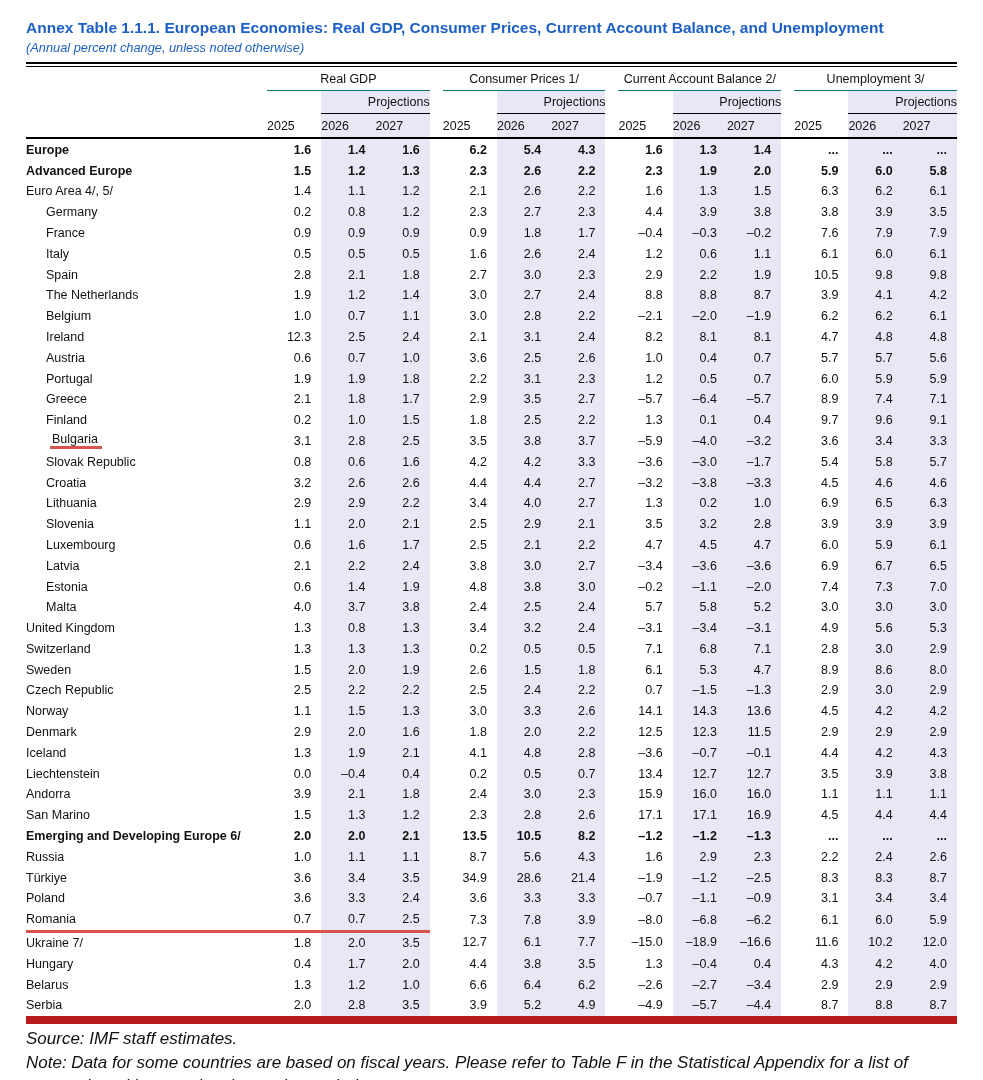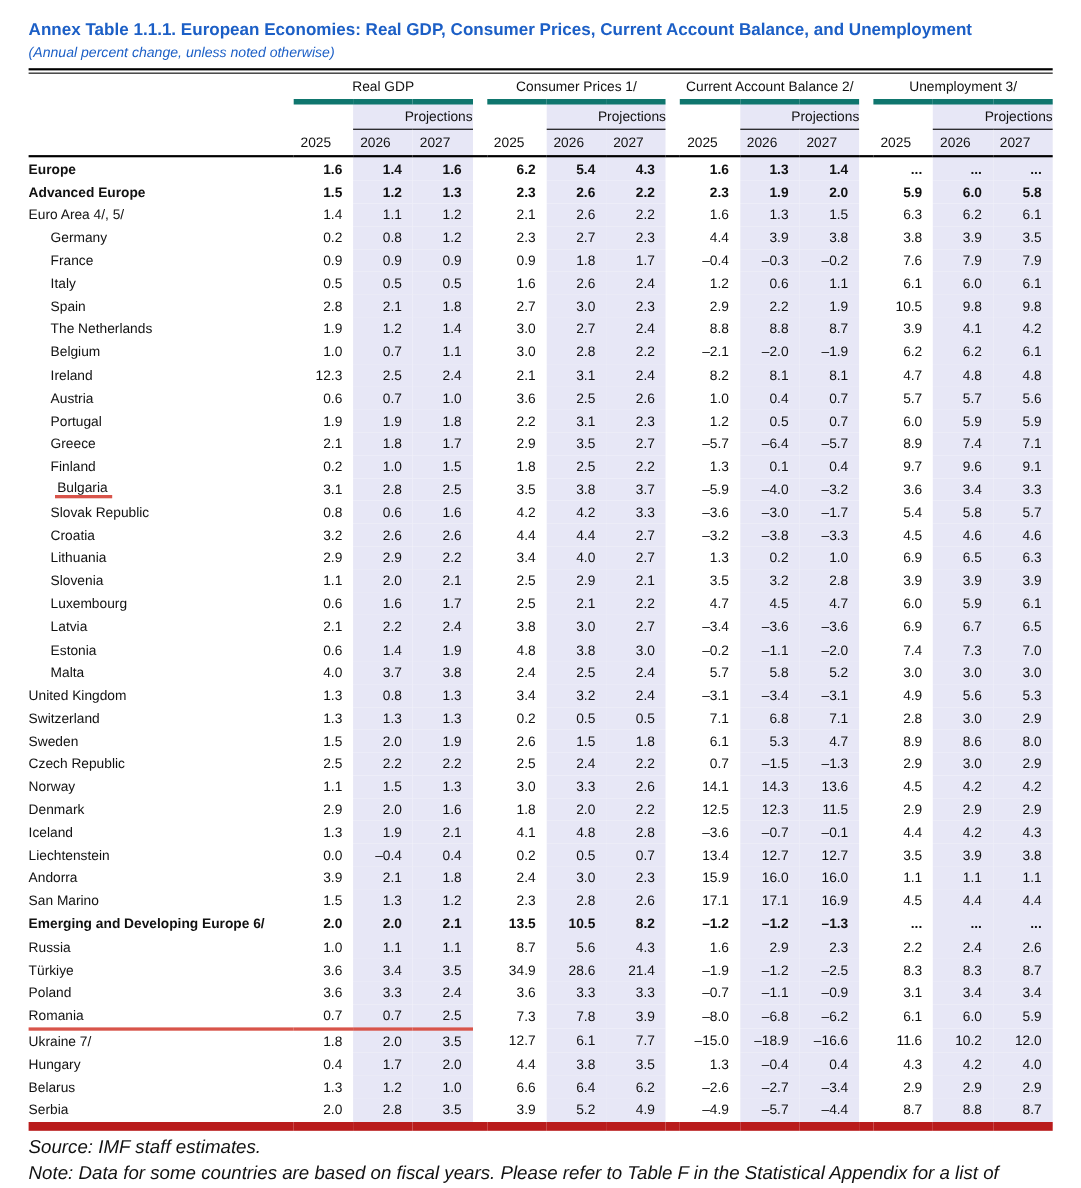--- a/index.html
+++ b/index.html
@@ -30,27 +30,27 @@
   table{
     border-collapse:collapse;table-layout:fixed;width:931px;
     font-size:12.5px;
   }
   col.c-label{width:240px;}
   col.c-num{width:54px;}
   col.c-gap{width:13px;}
   td{padding:0;vertical-align:middle;white-space:nowrap;overflow:visible;}
   
   tr.grp-row td{height:23px;}
-  tr.grp-row td.grp{text-align:center;border-bottom:5px solid #0f766e;font-size:12.5px;}
+  tr.grp-row td.grp{text-align:center;border-bottom:1px solid #0f766e;font-size:12.5px;}
   tr.proj-row td{height:22px;}
   tr.proj-row td.proj{
     text-align:right;border-bottom:1px solid #000;background:var(--band);padding-left:12px;
   }
   tr.year-row td{height:23px;border-bottom:2px solid #000;}
-  tr.year-row td.num{text-align:center;padding-right:14px;}
+  tr.year-row td.num{text-align:left;padding-right:14px;}
   
   tbody td{height:20.8px;}
   tbody td.num{text-align:right;padding-right:10px;}
   td.p{background:var(--band);}
   tbody tr:last-child td{border-bottom:8px solid #b91c1c;}
   tr.bold td{font-weight:bold;}
   td.label .txt{display:inline-block;}
   tr.indent td.label .txt{margin-left:20px;}
   
   tr.ul-label td.label .txt{border-bottom:3px solid var(--red);padding:0 4px 0 2px;margin-left:24px;}

